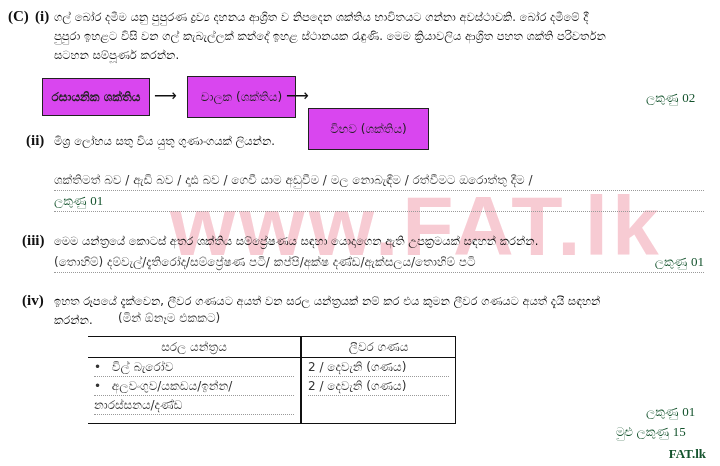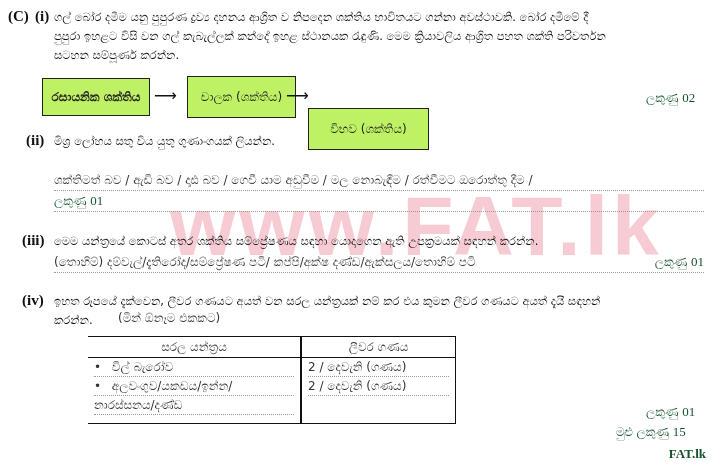--- a/index.html
+++ b/index.html
@@ -8,21 +8,21 @@
     font-family: "DejaVu Sans", sans-serif; color: #111;
   }
   .abs { position: absolute; }
   .label { font-family: "Liberation Serif", serif; font-weight: bold; font-size: 15px; color: #111; }
   .qtext { font-size: 11.5px; font-weight: normal; line-height: 19px; color: #111; white-space: nowrap; }
   .ans { font-size: 12px; line-height: 20px; color: #333; white-space: nowrap; }
   .dotline { border-bottom: 1.5px dotted #9a9a9a; }
   .marks { font-size: 12px; color: #14532d; white-space: nowrap; }
   .marks .num { font-family: "Liberation Serif", serif; font-size: 13px; }
   .box {
-    position: absolute; border: 1.5px solid #222; background: #bef264;
+    position: absolute; border: 1.5px solid #222; background: #d946ef;
     display: flex; align-items: center; justify-content: center;
     font-size: 12px; color: #222; box-sizing: border-box;
   }
   .arrow { position: absolute; font-size: 16px; color: #111; }
   .watermark {
     position: absolute; left: 170px; top: 178px;
     font-family: "Liberation Sans", sans-serif; font-weight: bold;
     font-size: 84px; color: #f7c6cf; letter-spacing: 4px; opacity: 0.9;
     white-space: nowrap; z-index: 0;
   }

